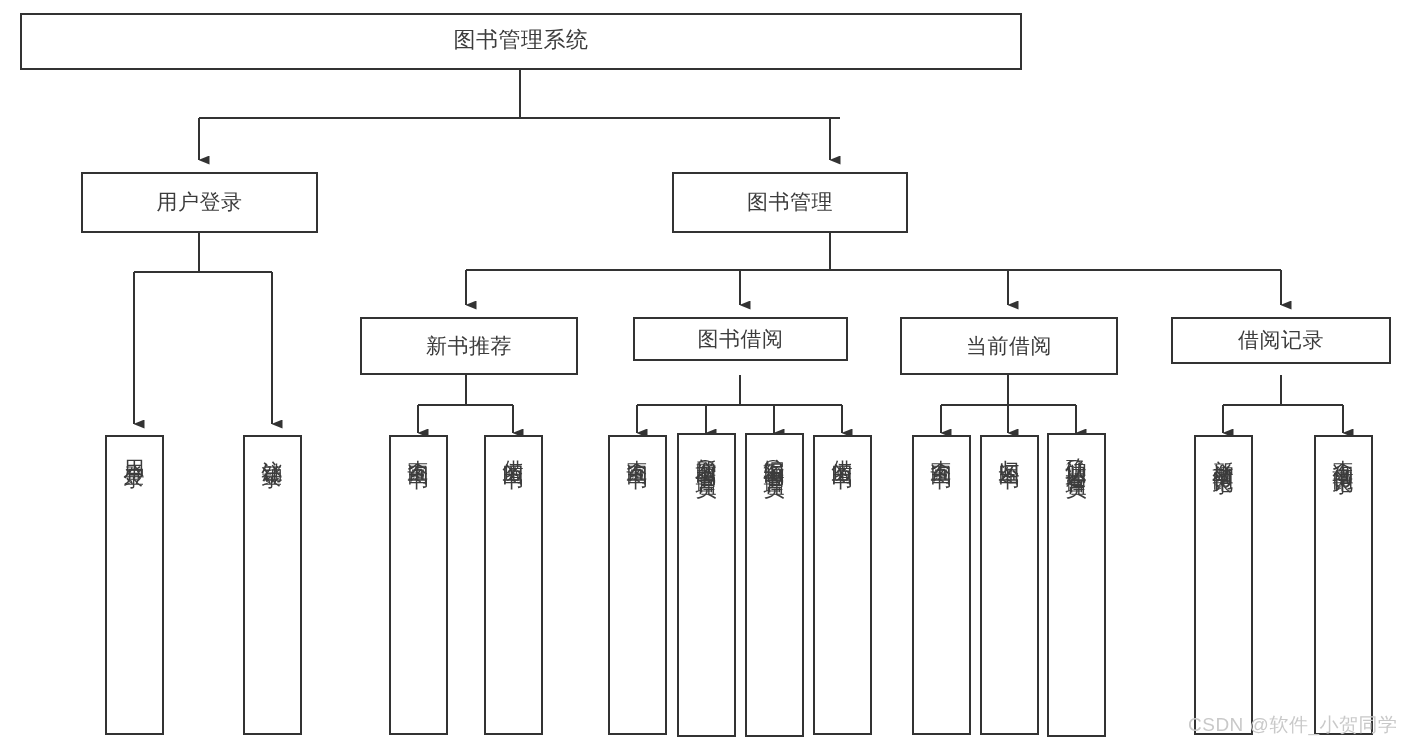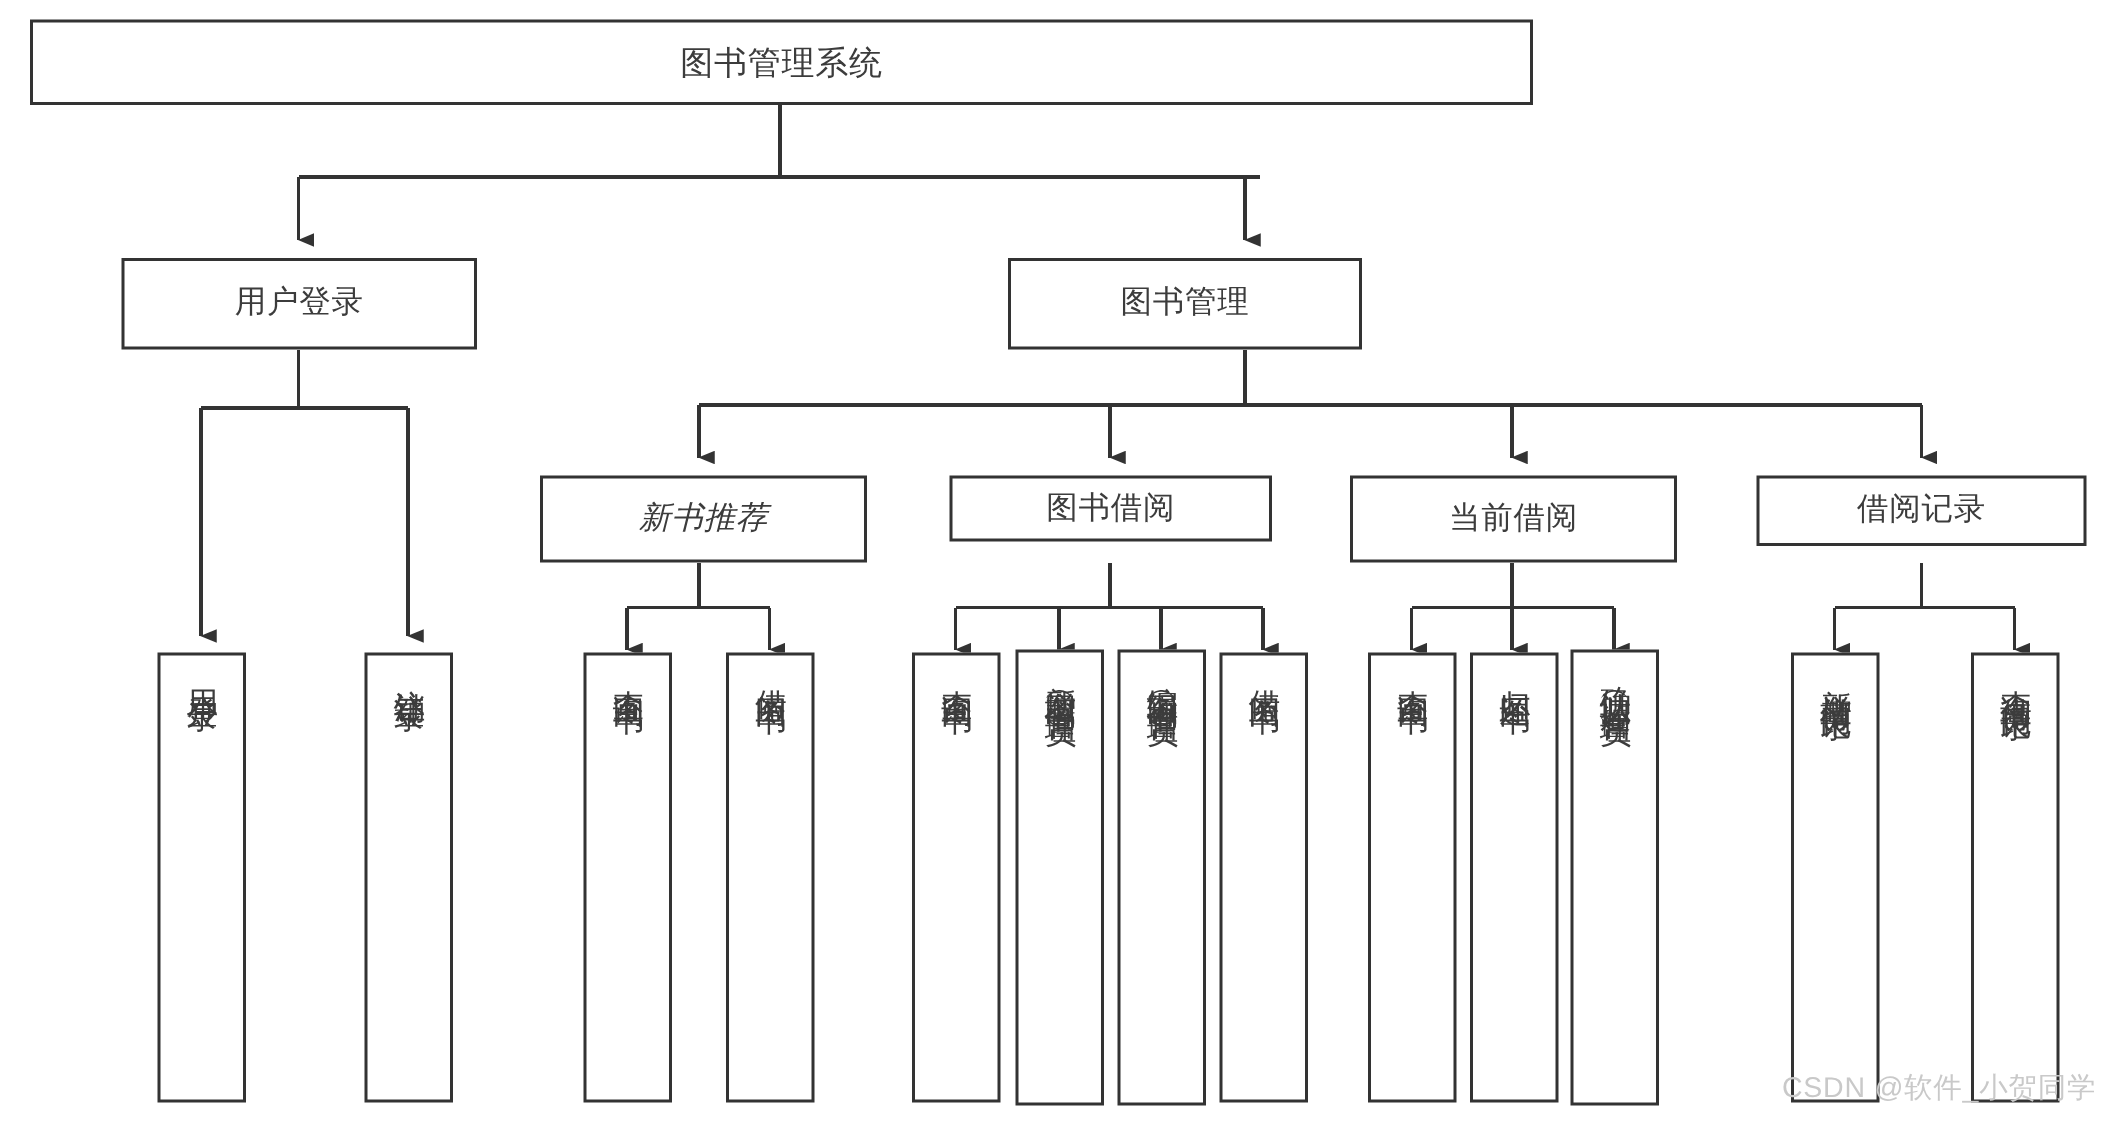--- a/index.html
+++ b/index.html
@@ -128,33 +128,33 @@
       <path d="M1008,405 L1008,433" marker-end="url(#arrowhead)"></path>
       <path d="M1076,405 L1076,433" marker-end="url(#arrowhead)"></path>
 
       <path d="M1281,375 L1281,405"></path>
       <path d="M1223,405 L1343,405"></path>
       <path d="M1223,405 L1223,433" marker-end="url(#arrowhead)"></path>
       <path d="M1343,405 L1343,433" marker-end="url(#arrowhead)"></path>
     </g>
   </svg>
 
-  <div class="node horiz root" style="left:20px; top:13px; width:1002px; height:57px;">
+  <div class="node horiz root" style="left:20px; top:13px; width:1002px; height:57px;font-family:Liberation Mono, monospace;">
     <span class="node-label">图书管理系统</span>
   </div>
 
   <div class="node horiz" style="left:81px; top:172px; width:237px; height:61px;">
     <span class="node-label">用户登录</span>
   </div>
 
   <div class="node horiz" style="left:672px; top:172px; width:236px; height:61px;">
     <span class="node-label">图书管理</span>
   </div>
 
-  <div class="node horiz" style="left:360px; top:317px; width:218px; height:58px;font-style:italic;">
+  <div class="node horiz" style="left:360px; top:317px; width:218px; height:58px;">
     <span class="node-label">新书推荐</span>
   </div>
 
   <div class="node horiz" style="left:633px; top:317px; width:215px; height:44px;">
     <span class="node-label">图书借阅</span>
   </div>
 
   <div class="node horiz" style="left:900px; top:317px; width:218px; height:58px;">
     <span class="node-label">当前借阅</span>
   </div>

